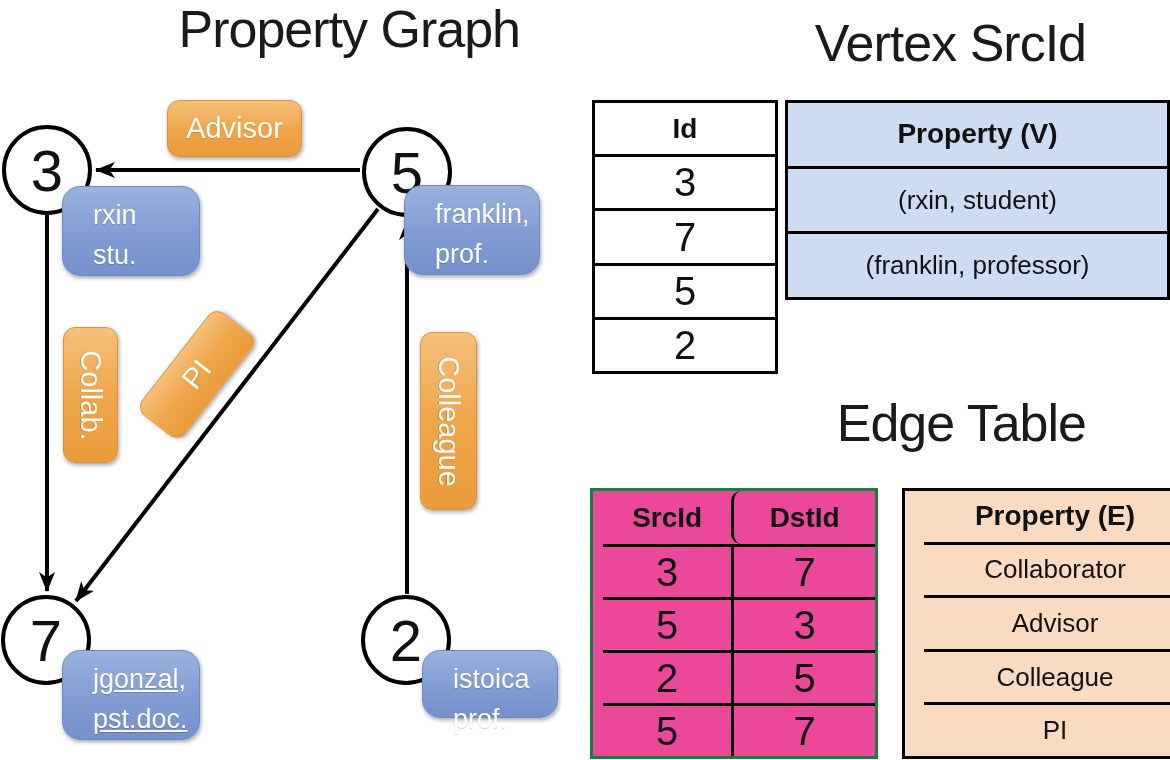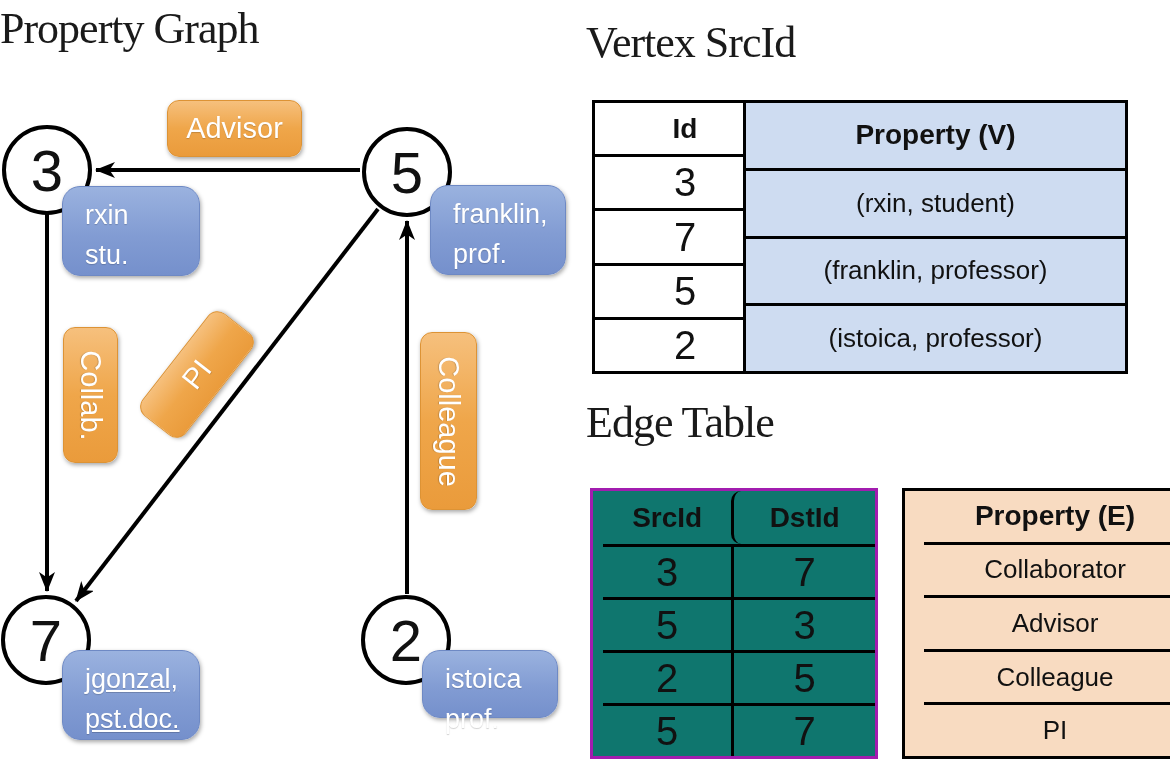--- a/index.html
+++ b/index.html
@@ -1,37 +1,37 @@
 <!DOCTYPE html>
 <html><head>
 <meta charset="utf-8">
 <style>
   html,body { margin:0; padding:0; background:#fff; }
   .stage {
     position:relative; width:1170px; height:760px; background:#ffffff;
     font-family:"Liberation Sans", sans-serif; overflow:hidden;
   }
   .big-title {
-    position:absolute; text-align:left; font-size:44px; color:#1a1a1a;
-    letter-spacing:-1px; line-height:58px;font-family:Liberation Serif, serif;
+    position:absolute; text-align:right; font-size:52px; color:#1a1a1a;
+    letter-spacing:-1px; line-height:58px;
   }
   
   svg.edges { position:absolute; left:0; top:0; z-index:1; }
   .node {
     position:absolute; width:90px; height:90px; box-sizing:border-box;
     border:4px solid #000; border-radius:50%; background:#fff;
     display:flex; align-items:center; justify-content:center;
     font-size:58px; color:#111; z-index:2;
   }
   .vprop {
     position:absolute; box-sizing:border-box; z-index:3;
     background:linear-gradient(180deg,#9AB2DF 0%,#829CD3 55%,#7590CC 100%);
     border:1px solid #6E89C4; border-radius:18px;
     box-shadow:1px 2px 4px rgba(0,0,0,0.35);
-    color:#fff; font-size:27px; line-height:40px; padding:8px 0 0 22px;
+    color:#fff; font-size:27px; line-height:40px; padding:8px 0 0 30px;
     text-shadow:0 1px 1px rgba(0,0,0,0.18);
   }
   .eprop {
     position:absolute; box-sizing:border-box; z-index:3;
     background:linear-gradient(180deg,#F6C07D 0%,#EFA64A 50%,#EA9B3B 100%);
     border:1px solid #DD9335; border-radius:12px;
     box-shadow:1px 2px 4px rgba(0,0,0,0.35);
     color:#fff; font-size:29px;
     display:flex; align-items:center; justify-content:center;
     text-shadow:0 1px 1px rgba(0,0,0,0.18);
@@ -41,23 +41,23 @@
   .subtable {
     position:absolute; box-sizing:border-box; border:3px solid #000;
     display:flex; flex-direction:column; background:#fff;
   }
   .subtable .cell {
     flex:1; display:flex; align-items:center; justify-content:center;
     color:#111;
   }
   .subtable .cell + .cell { border-top:3px solid #000; }
   .grid2 {
-    position:absolute; box-sizing:border-box; border:3px solid #a21caf;
+    position:absolute; box-sizing:border-box; border:3px solid #15803d;
     display:grid; grid-template-columns:1fr 1.12fr;
-    grid-template-rows:repeat(5,1fr); background:#0f766e;padding-left:10px;
+    grid-template-rows:repeat(5,1fr); background:#ec4899;padding-left:10px;
   }
   .grid2 .cell { display:flex; align-items:center; justify-content:center; color:#111; }
   .grid2 .cell.c2 { border-left:3px solid #000; }
   .grid2 .cell.rn { border-top:3px solid #000; }
   .hdr { font-weight:bold; font-size:28px;border-radius:10px; }
   .num { font-size:40px; }
   .txt { font-size:26px; }
   .fill-blue { background:#CEDCF1; }
   .fill-tan  { background:#F8DBC1;margin-left:19px; }
 </style>
@@ -92,21 +92,21 @@
     <span>7</span>
   </div>
   <div class="node" style="left:361px; top:595px;">
     <span>2</span>
   </div>
 
   <div class="vprop" style="left:62px; top:186px; width:138px; height:90px;">
     <div>rxin</div>
     <div>stu.</div>
   </div>
-  <div class="vprop" style="left:430px; top:185px; width:136px; height:90px;">
+  <div class="vprop" style="left:404px; top:185px; width:136px; height:90px;">
     <div>franklin,</div>
     <div>prof.</div>
   </div>
   <div class="vprop" style="left:62px; top:650px; width:138px; height:90px;text-decoration:underline;">
     <div>jgonzal,</div>
     <div>pst.doc.</div>
   </div>
   <div class="vprop" style="left:422px; top:650px; width:136px; height:68px;">
     <div>istoica</div>
     <div>prof.</div>
@@ -126,25 +126,24 @@
   </div>
 
   <div class="subtable" style="left:592px; top:100px; width:186px; height:274px;">
     <div class="cell hdr">Id</div>
     <div class="cell num">3</div>
     <div class="cell num">7</div>
     <div class="cell num">5</div>
     <div class="cell num">2</div>
   </div>
 
-  <div class="subtable fill-blue" style="left:743px; top:100px; width:385px; height:274px;">
+  <div class="subtable fill-blue" style="left:785px; top:100px; width:385px; height:200px;">
     <div class="cell hdr fill-blue">Property (V)</div>
     <div class="cell txt fill-blue">(rxin, student)</div>
     <div class="cell txt fill-blue">(franklin, professor)</div>
-    <div class="cell txt fill-blue">(istoica, professor)</div>
   </div>
 
   <div class="grid2" style="left:590px; top:488px; width:288px; height:271px;">
     <div class="cell hdr">SrcId</div>
     <div class="cell hdr c2">DstId</div>
     <div class="cell num rn">3</div>
     <div class="cell num rn c2">7</div>
     <div class="cell num rn">5</div>
     <div class="cell num rn c2">3</div>
     <div class="cell num rn">2</div>

